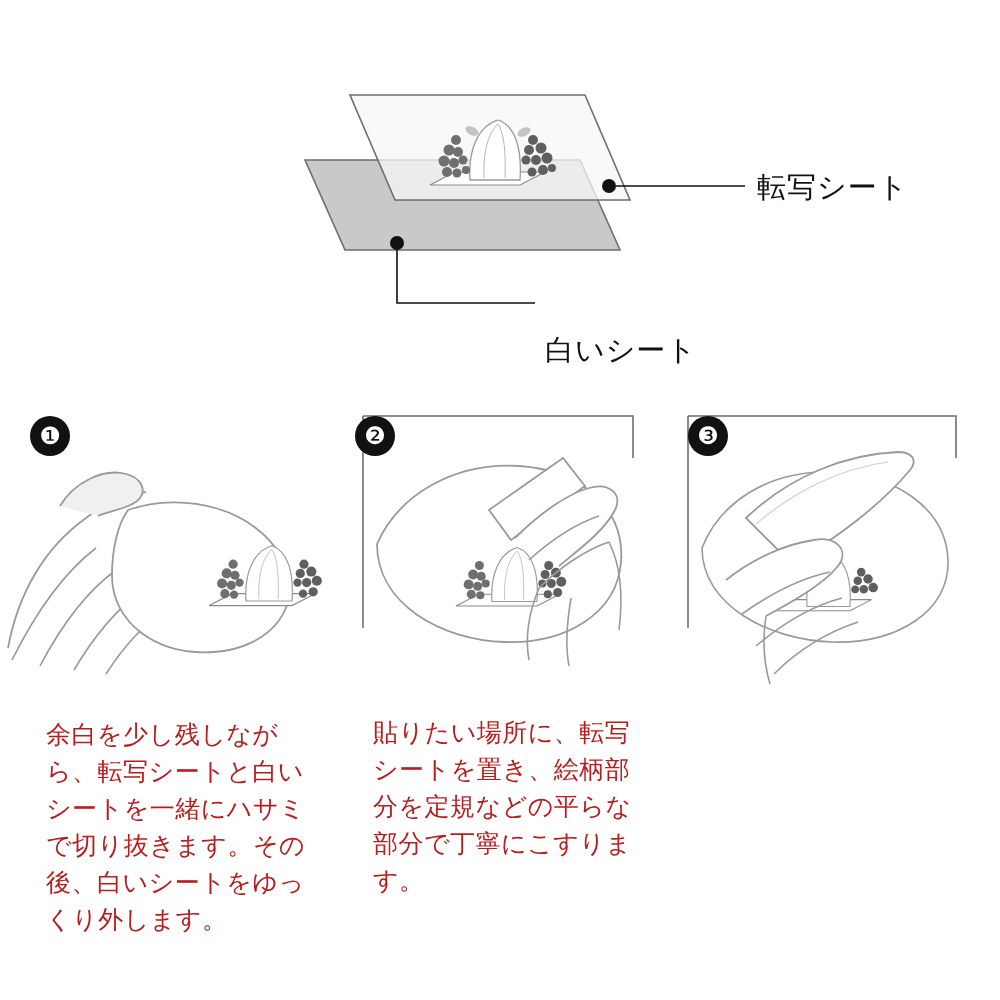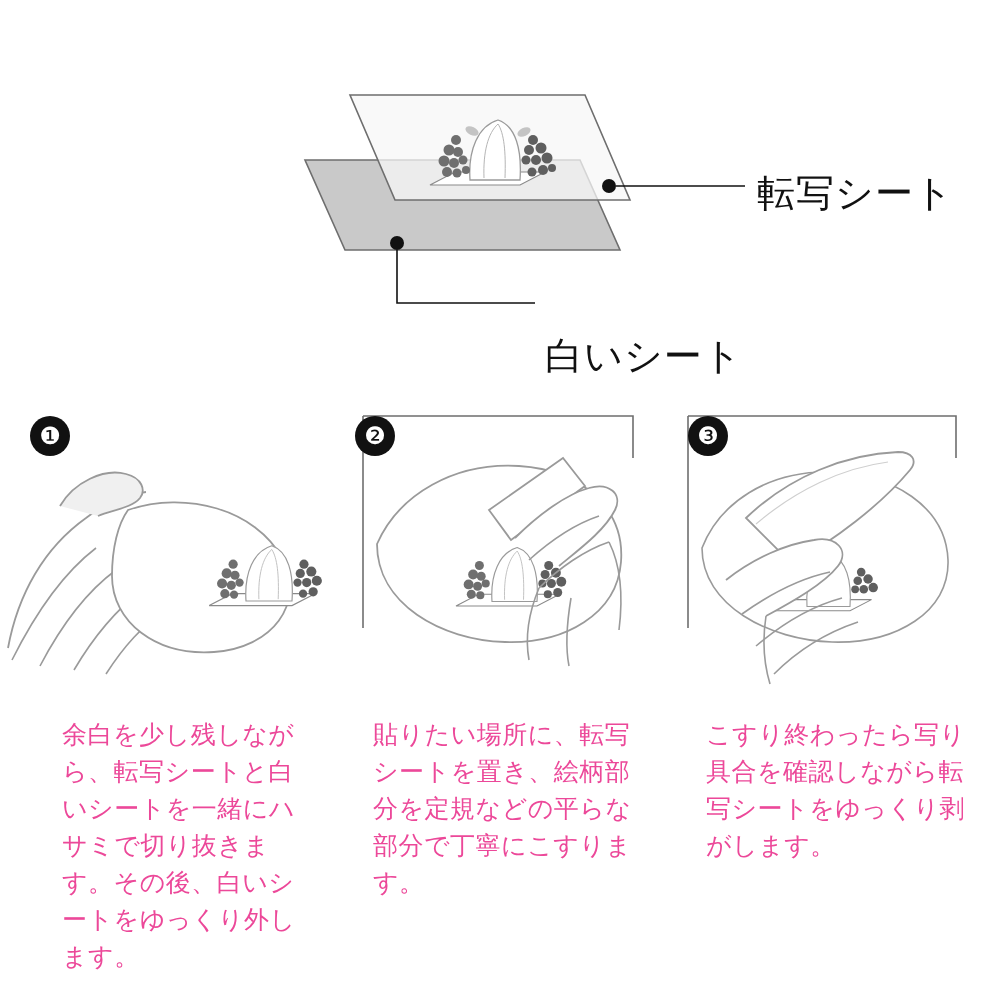--- a/index.html
+++ b/index.html
@@ -22,21 +22,21 @@
     left: 0;
     top: 0;
     width: 1000px;
     height: 380px;
   }
   .top-diagram svg {
     display: block;
   }
   .callout-label {
     position: absolute;
-    font-size: 38px;
+    font-size: 29px;
     letter-spacing: 1px;
     color: #111111;
     white-space: nowrap;
   }
   .label-transfer { left: 757px; top: 168px; }
   .label-white    { left: 545px; top: 287px; margin-top: 44px; }
 
   
   .steps {
     position: absolute;
@@ -69,26 +69,26 @@
   .step-2 .step-badge, .step-3 .step-badge { left: 22px; }
   .step-art {
     position: relative;
     width: 333px;
     height: 300px;
   }
   .step-art svg { display: block; }
   .step-text {
     font-size: 25px;
     line-height: 1.48;
-    color: #ec4899;
+    color: #b91c1c;
     margin: 18px 0 0 0;
-    padding: 0 14px 0 62px;
+    padding: 0 14px 0 46px;
     letter-spacing: 0.5px;
   }
-  .step-2 .step-text, .step-3 .step-text { padding-left: 40px; }
+  .step-2 .step-text, .step-3 .step-text { padding-left: 40px; font-family: Liberation Mono, monospace; }
 </style>
 </head>
 <body>
 
 <div class="top-diagram">
   <svg width="1000" height="380" viewBox="0 0 1000 380" xmlns="http://www.w3.org/2000/svg">
 
     <g>
       <polygon points="305,160 580,160 620,250 345,250" fill="#c9c9c9" stroke="#6e6e6e" stroke-width="1.6"></polygon>
     </g>
@@ -280,16 +280,15 @@
         <path d="M80,120 C124,78 180,56 232,54 C246,54 252,62 244,72 C214,108 168,142 126,166 Z" fill="#ffffff" stroke="#9a9a9a" stroke-width="1.8"></path>
         <path d="M90,126 C130,92 176,70 222,64" fill="none" stroke="#cfcfcf" stroke-width="1.2"></path>
 
         <path d="M60,182 C88,160 120,146 148,142 C170,138 184,152 172,168 C158,186 126,204 100,218" fill="#ffffff" stroke="#9a9a9a" stroke-width="1.8"></path>
         <path d="M76,216 C104,196 136,180 164,174" fill="none" stroke="#9a9a9a" stroke-width="1.6"></path>
         <path d="M90,248 C116,226 146,208 176,200" fill="none" stroke="#9a9a9a" stroke-width="1.6"></path>
         <path d="M108,276 C132,252 162,234 192,224" fill="none" stroke="#9a9a9a" stroke-width="1.6"></path>
         <path d="M100,218 C96,244 98,266 104,286" fill="none" stroke="#9a9a9a" stroke-width="1.6"></path>
       </svg>
     </div>
-    <p class="step-text">こすり終わったら写り具合を確認しながら転写シートをゆっくり剥がします。</p>
   </div>
 
 </div>
 
 </body></html>

